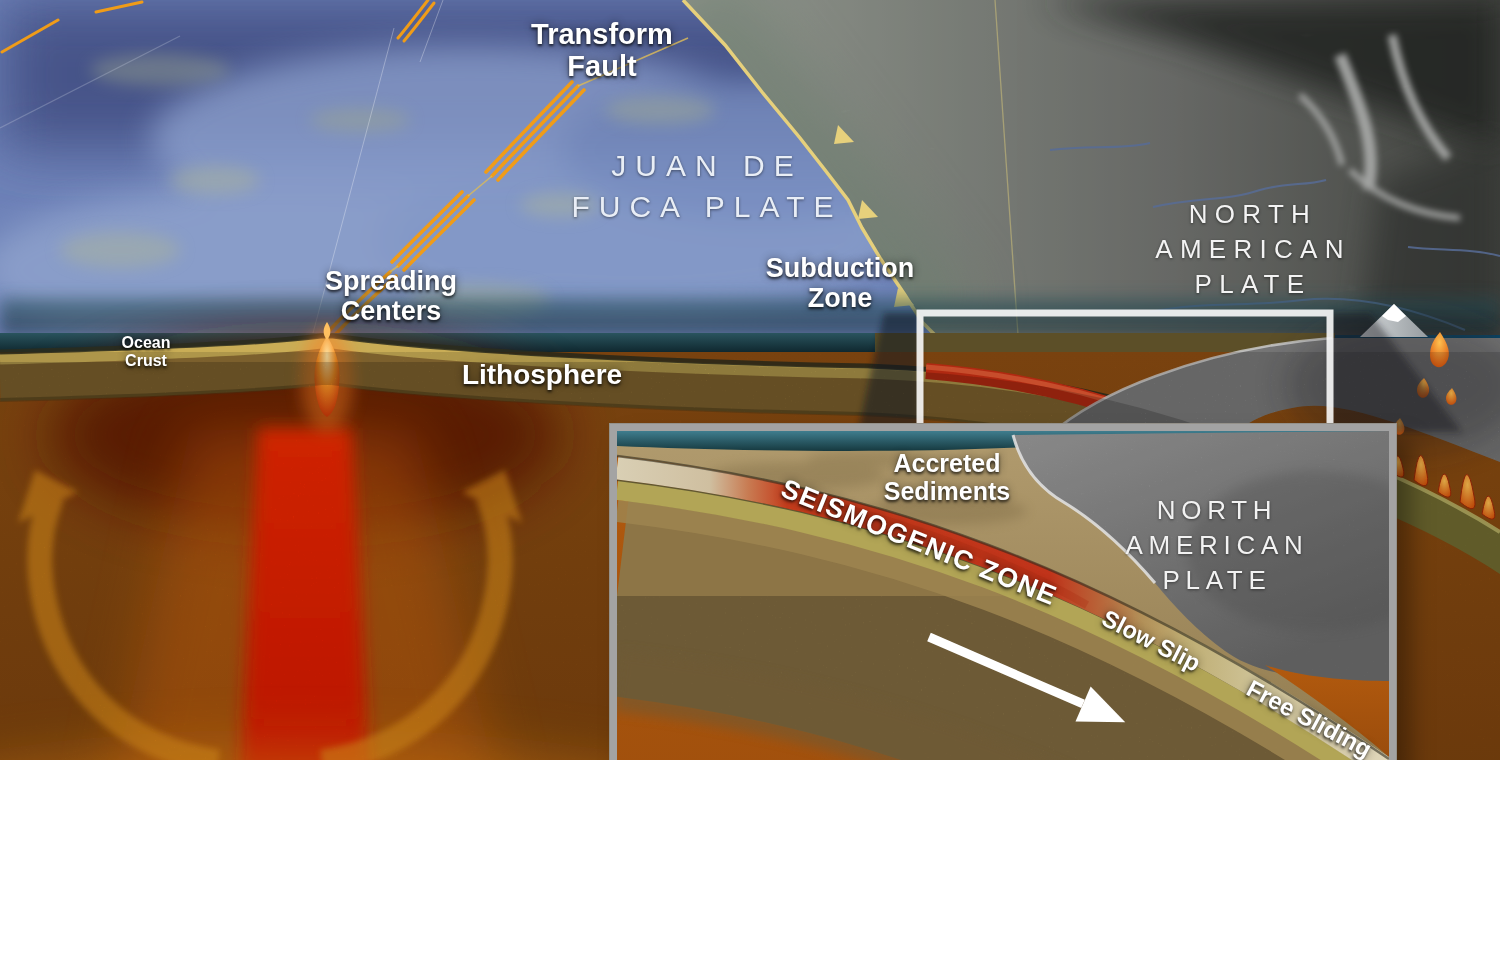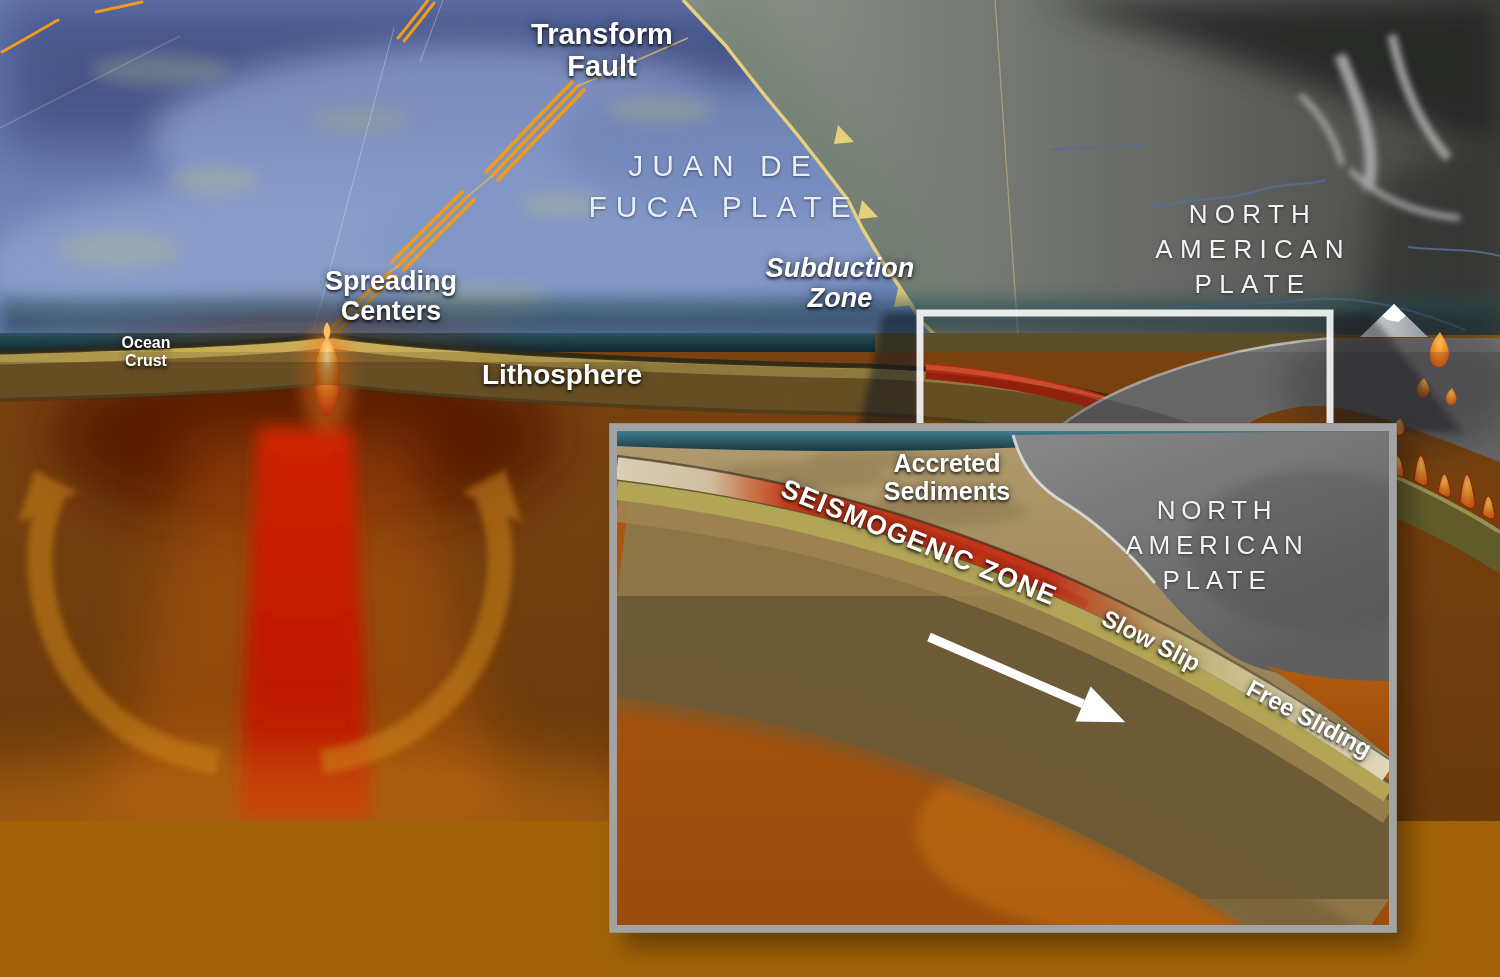--- a/index.html
+++ b/index.html
@@ -1,16 +1,16 @@
 <!DOCTYPE html>
 <html><head>
 <meta charset="utf-8">
 <style>
   html,body{margin:0;padding:0;background:#fff;}
-  #stage{position:relative;width:1500px;height:977px;background:#a16207;overflow:hidden;
+  #stage{position:relative;width:1500px;height:760px;background:#0c4a6e;overflow:hidden;
          font-family:"Liberation Sans",sans-serif;}
   #main-art{position:absolute;left:0;top:0;}
   .lbl{position:absolute;white-space:pre-line;text-align:center;color:#fff;
        transform:translate(-50%,-50%);line-height:1.1;pointer-events:none;}
   .lbl-bold{font-weight:700;text-shadow:0 2px 3px rgba(0,0,0,.75),0 0 8px rgba(0,0,0,.45);}
   .lbl-plate{font-weight:400;letter-spacing:.3em;line-height:1.35;color:#e9eef6;
              text-shadow:0 1px 3px rgba(0,0,0,.5);}
   
   #inset{position:absolute;left:610px;top:424px;width:772px;height:494px;
          border:7px solid #a3a3a3;box-shadow:0 0 0 1px #94918a,14px 16px 22px rgba(0,0,0,.35);
@@ -239,30 +239,30 @@
 
   <polygon points="884,313 920,313 920,432 858,432" fill="#0a1520" opacity=".5" filter="url(#b3)"></polygon>
   <polygon points="1330,313 1370,313 1462,432 1330,432" fill="#17191c" opacity=".45" filter="url(#b3)"></polygon>
   <rect x="920" y="313" width="410" height="114" fill="none" stroke="rgba(255,255,255,.88)" stroke-width="7"></rect>
 </svg>
 
 <div class="lbl lbl-bold" style="left:602px;top:51px;font-size:29px;">Transform
 Fault</div>
 <div class="lbl lbl-bold" style="left:391px;top:253px;font-size:27px;margin-top:44px;">Spreading
 Centers</div>
-<div class="lbl lbl-plate" style="left:724px;top:186px;font-size:30px;">JUAN DE
+<div class="lbl lbl-plate" style="left:707px;top:186px;font-size:30px;">JUAN DE
 FUCA PLATE</div>
-<div class="lbl lbl-bold" style="left:840px;top:284px;font-size:27px;font-style:italic;">Subduction
+<div class="lbl lbl-bold" style="left:840px;top:284px;font-size:27px;">Subduction
 Zone</div>
 <div class="lbl lbl-plate" style="left:1253px;top:250px;font-size:26px;letter-spacing:.28em;color:#f3f3f3;">NORTH
 AMERICAN
 PLATE</div>
 <div class="lbl lbl-bold" style="left:146px;top:352px;font-size:16px;">Ocean
 Crust</div>
-<div class="lbl lbl-bold" style="left:542px;top:375px;font-size:28px;margin-left:20px;">Lithosphere</div>
+<div class="lbl lbl-bold" style="left:542px;top:375px;font-size:28px;">Lithosphere</div>
 
 <div id="inset">
   <svg width="772" height="494" viewBox="0 0 772 494">
     <defs>
       <filter id="ib6" x="-60%" y="-60%" width="220%" height="220%">
             <feGaussianBlur stdDeviation="6"></feGaussianBlur>
           </filter>
       <filter id="inz" x="0%" y="0%" width="100%" height="100%">
         <feTurbulence type="fractalNoise" baseFrequency="0.5" numOctaves="2" result="n"></feTurbulence>
         <feColorMatrix in="n" type="matrix" values="0 0 0 0 0  0 0 0 0 0  0 0 0 0 0  .9 .9 .9 0 0"></feColorMatrix>

